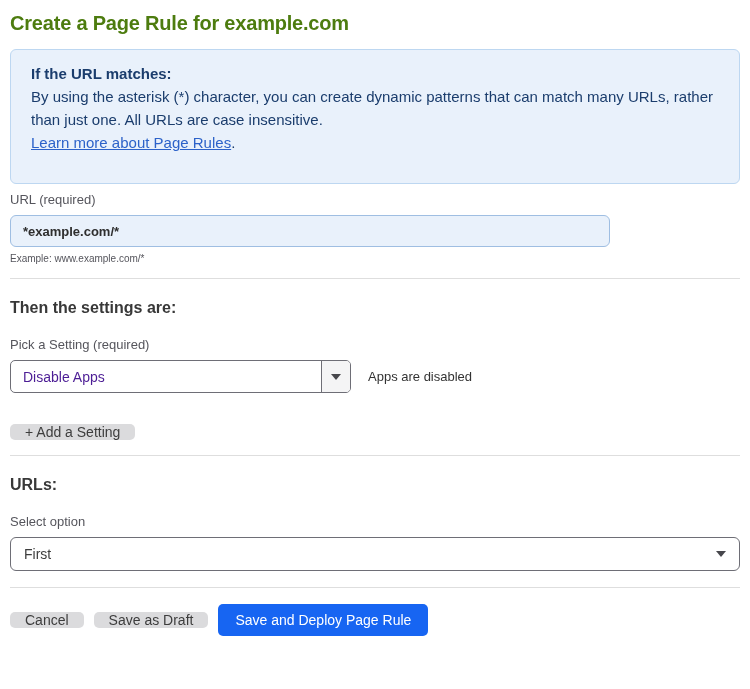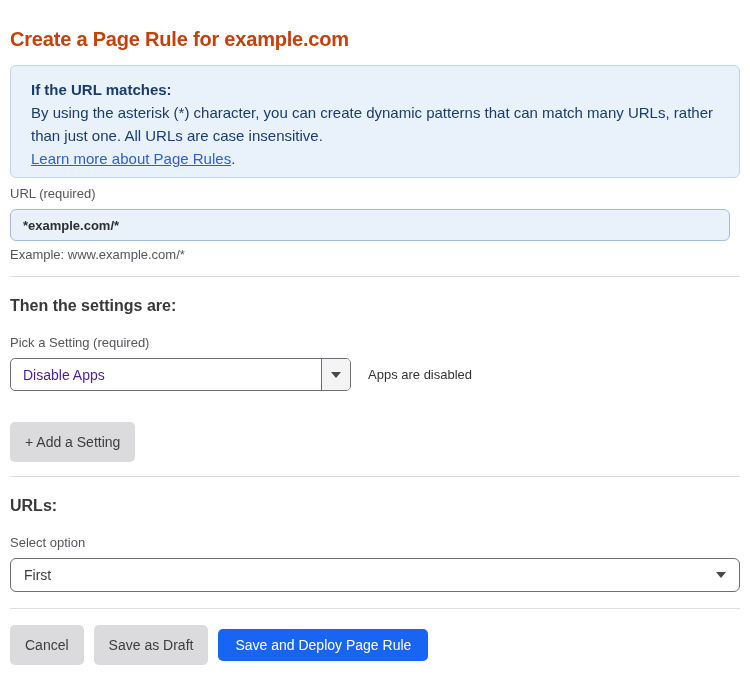--- a/index.html
+++ b/index.html
@@ -8,65 +8,65 @@
     height:689px;
     background:#ffffff;
     font-family:"Liberation Sans", sans-serif;
     color:#3d3d3d;
     padding:10px 10px 0 10px;
     overflow:hidden;
   }
   .page-title {
     font-size:20px;
     font-weight:bold;
-    color:#c2410c;
-    margin-top:18px;
+    color:#4d7c0f;
+    margin-top:2px;
     letter-spacing:-0.2px;
   }
   .info-box {
     margin-top:14px;
     background:var(--info-bg, #E9F1FB);
     border:1px solid var(--info-border, #BDD7F1);
     border-radius:6px;
-    padding:12px 20px 7px 20px;
+    padding:12px 20px 29px 20px;
     color:var(--info-text, #1B3D6D);
     font-size:15px;
     line-height:23px;
   }
   .info-heading { font-weight:bold; }
   .info-link {
     color:var(--link-blue, #2C62C9);
     text-decoration:underline;
     cursor:pointer;
   }
   .info-link-suffix { color:var(--info-text, #1B3D6D); }
   .field-label {
     display:block;
     font-size:13px;
     color:#55555c;
   }
   .url-label { margin-top:8px; }
   .url-input {
     display:block;
     margin-top:8px;
-    width:720px;
+    width:600px;
     height:32px;
     background:var(--input-bg, #E9F1FB);
     border:1px solid var(--input-border, #9FBEE2);
     border-radius:6px;
     padding:0 12px;
     font-family:inherit;
     font-size:13px;
     font-weight:600;
     color:#2e2e2e;
     outline:none;
   }
   .field-helper {
     margin-top:6px;
-    font-size:13px;
+    font-size:10px;
     color:#55555c;
   }
   .divider {
     border:none;
     border-top:1px solid #dedede;
     margin:14px 0 0 0;
   }
   .divider-footer { margin-top:16px; }
   .section-heading {
     font-size:16px;
@@ -119,21 +119,21 @@
     border:none;
     border-radius:5px;
     font-family:inherit;
     font-size:14px;
     cursor:pointer;
     white-space:nowrap;
   }
   .btn-gray {
     background:var(--gray-button, #DBDBDD);
     color:#3d3d3d;
-    padding:12px 15px;
+    padding:0 15px;
   }
   .btn-blue {
     background:var(--primary-button, #1765F2);
     color:#ffffff;
     padding:8px 17px;
   }
   .add-setting { margin-top:31px; }
   .select-full {
     margin-top:8px;
     width:730px;

